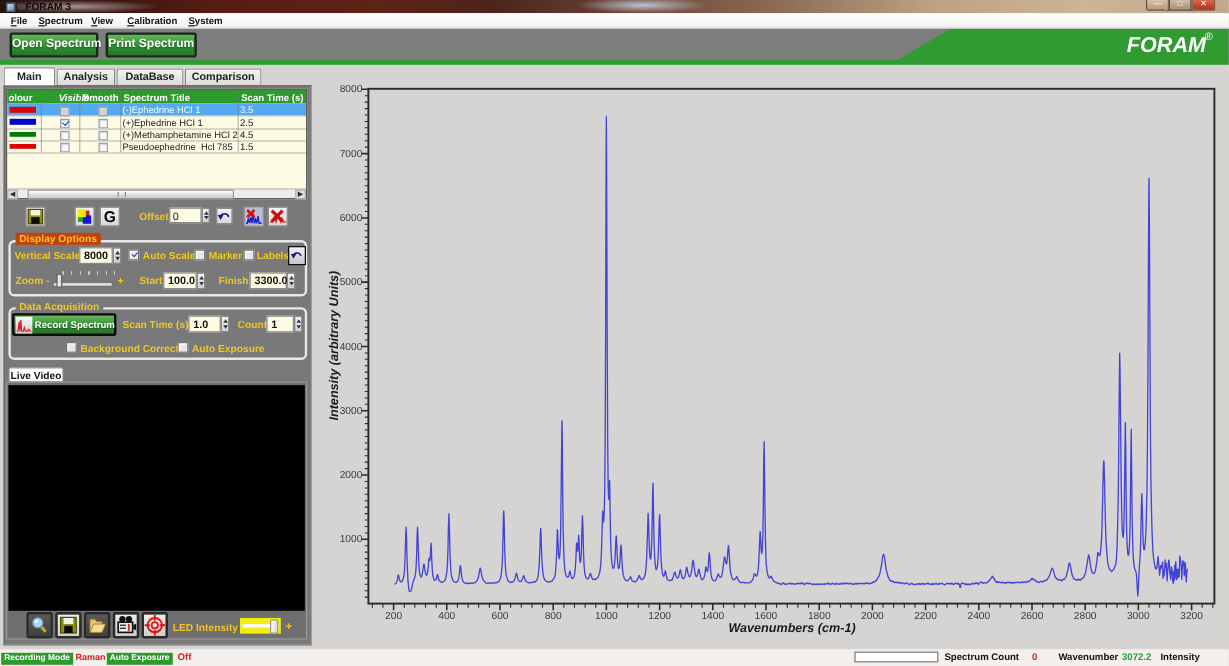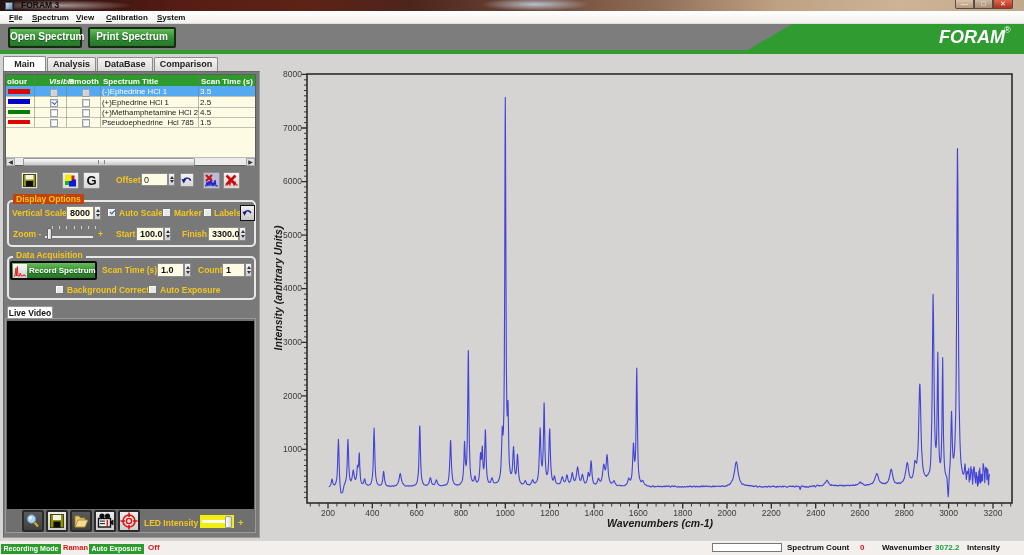--- a/index.html
+++ b/index.html
@@ -79,21 +79,21 @@
 <div class="menu-item" style="left:106px;top:11px;"><u>C</u>alibration</div>
 <div class="menu-item" style="left:157px;top:11px;"><u>S</u>ystem</div>
 <div id="toolbar" class="abs"></div>
 <div id="banner" class="abs"></div>
 <div class="abs" style="left:800px;top:27px;width:224px;height:22px;color:#fff;">
  <span style="position:absolute;left:139px;top:0px;font-size:18px;font-weight:bold;font-style:italic;">FORAM</span>
  <span style="position:absolute;left:204px;top:-2px;font-size:9px;">®</span>
 </div>
 <div id="greenstripe" class="abs"></div>
 <div class="gbtn" style="left:8px;top:27px;width:74px;">Open Spectrum</div>
-<div class="gbtn" style="left:88px;top:27px;width:88px;">Print Spectrum</div>
+<div class="gbtn" style="left:88px;top:27px;width:76px;">Print Spectrum</div>
 <div class="tab active" style="left:3px;width:43px;top:56px;line-height:14px;">Main</div>
 <div class="tab" style="left:47px;width:49px;top:57px;line-height:13px;">Analysis</div>
 <div class="tab" style="left:97px;width:56px;top:57px;line-height:13px;">DataBase</div>
 <div class="tab" style="left:154px;width:64px;top:57px;line-height:13px;">Comparison</div>
 <div id="panel" class="abs"></div>
 
 <div class="abs" style="left:5px;top:74px;width:251px;height:92px;background:#fdfbe4;border:1px solid #5e5e5e;">
  <div class="abs" style="left:0;top:0;width:249px;height:11px;background:#2c9a2c;"></div>
  <div class="abs" style="left:0;top:0;width:249px;height:11px;font-size:8px;font-weight:bold;color:#fff;white-space:nowrap;">
   <span style="position:absolute;left:1px;top:1.5px;">olour</span>

